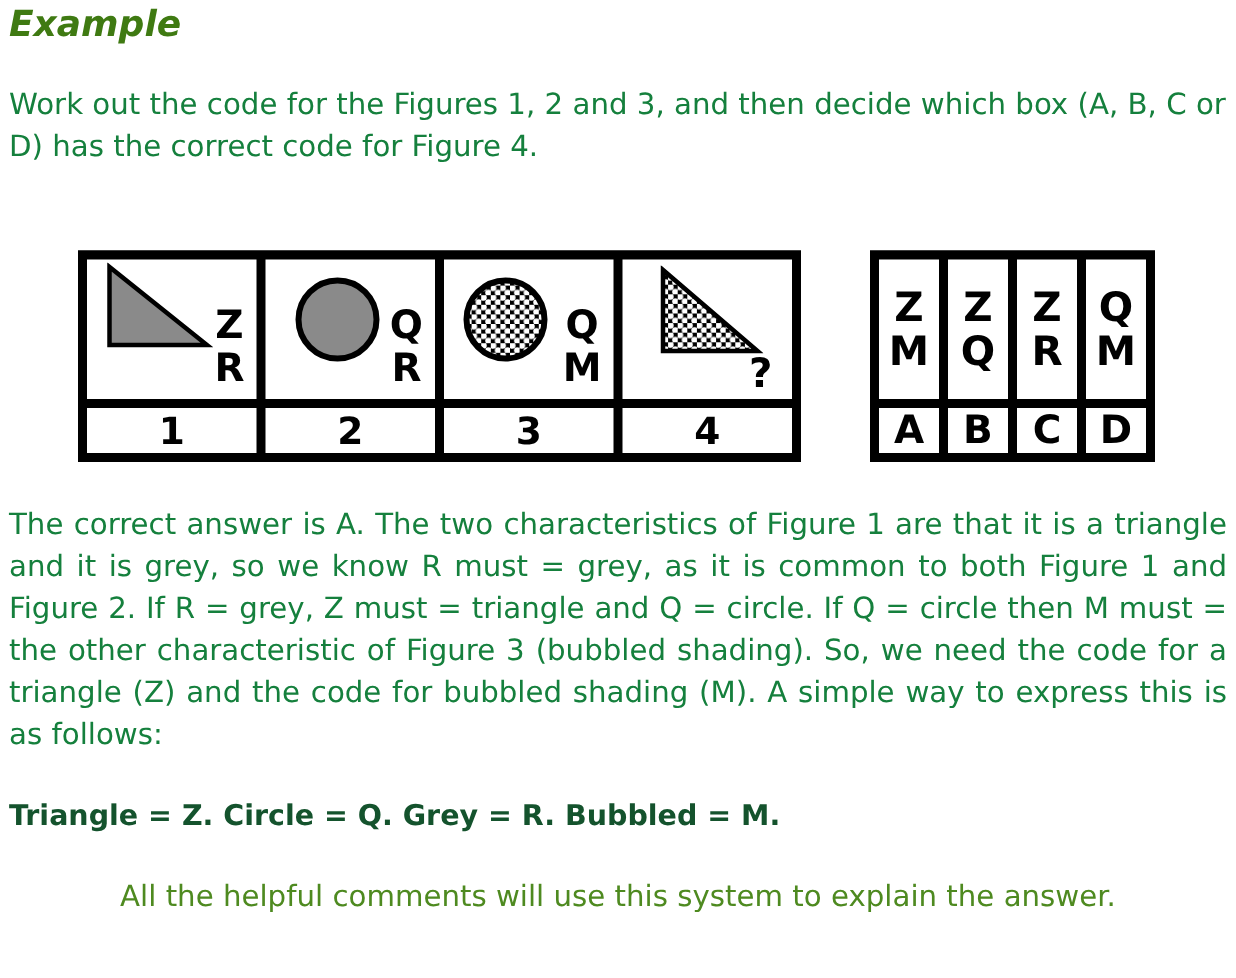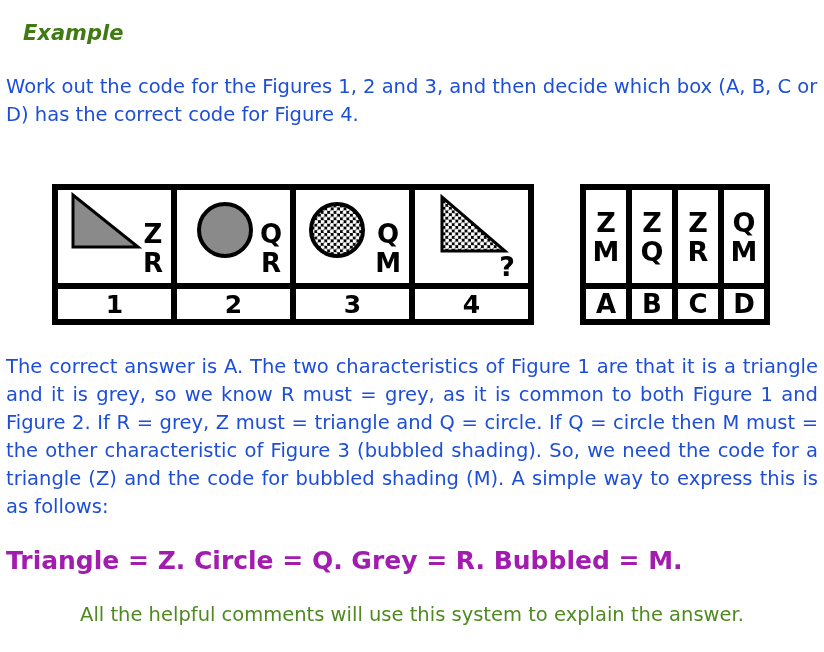--- a/index.html
+++ b/index.html
@@ -3,29 +3,29 @@
 <meta charset="utf-8">
 <style>
   html,body{margin:0;padding:0;background:#fff;}
   body{
     width:824px;height:652px;overflow:hidden;
     font-family:"DejaVu Sans","Liberation Sans",sans-serif;
   }
   .page{padding:4px 6px 0 6px;width:812px;}
 
   .title{
-    font-size:21px;line-height:24px;font-weight:bold;font-style:italic;
-    color:#3f7a12;margin:17px;
+    font-size:24px;line-height:24px;font-weight:bold;font-style:italic;
+    color:#3f7a12;margin:0;
   }
   .para{
-    font-size:19.5px;line-height:28px;color:#1d4ed8;margin:28px 0 0 0;
+    font-size:19.5px;line-height:28px;color:#15803d;margin:28px 0 0 0;
   }
   .para.justify{text-align:justify;}
   .summary{
-    font-size:25px;line-height:28px;font-weight:bold;color:#a21caf;
+    font-size:19px;line-height:28px;font-weight:bold;color:#14532d;
     margin:26px 0 0 0;
   }
   .footer-line{
     font-size:19.5px;line-height:28px;color:#4e8a20;margin:26px 0 0 0;text-align:center;
   }
 
   .figures-row{display:flex;margin:55px 0 0 46px;}
   .grid-table{
     background:#000;border:6px solid #000;display:grid;gap:6px;
     box-sizing:content-box;

